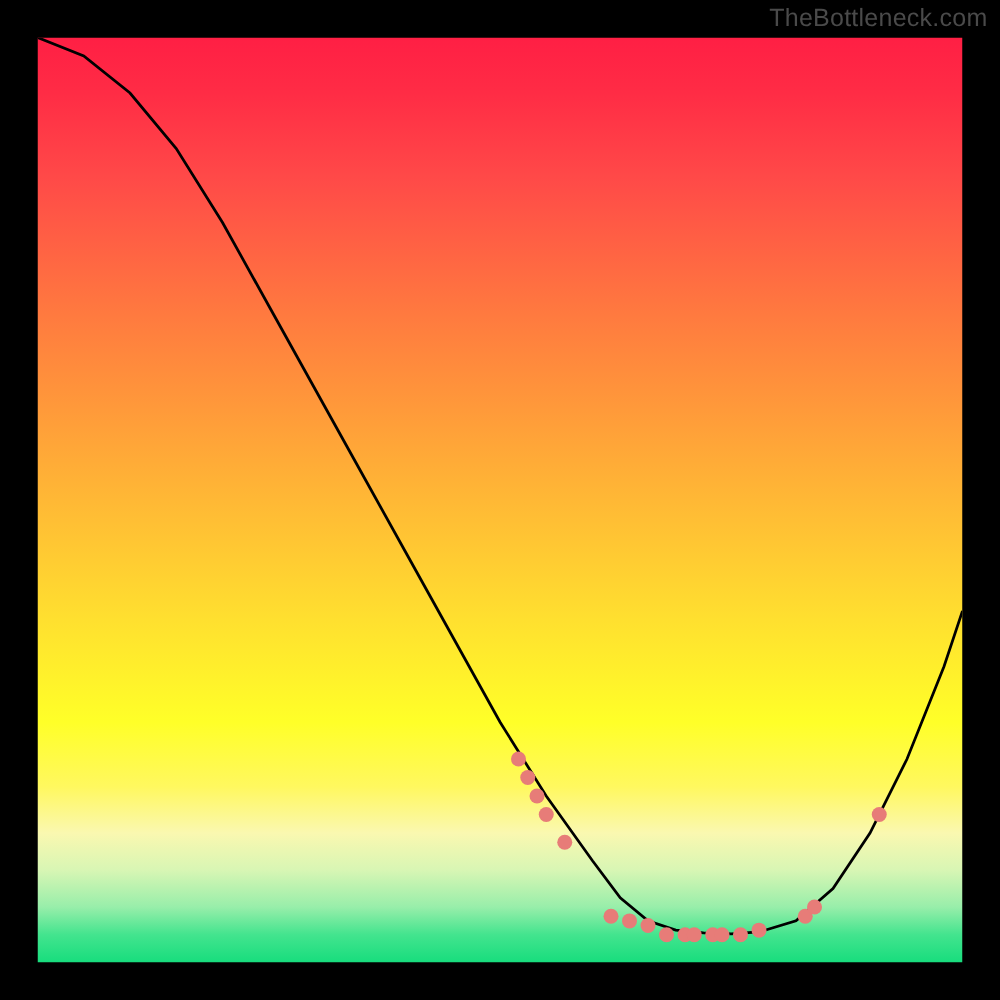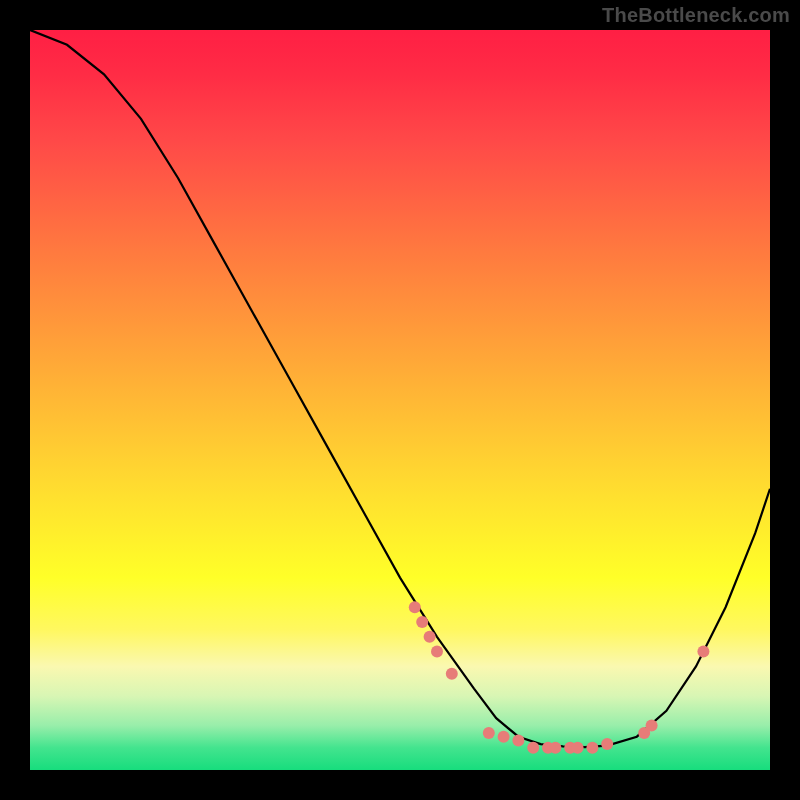--- a/index.html
+++ b/index.html
@@ -16,21 +16,21 @@
     width: 800px;
     height: 800px;
     background: #000;
   }
   .watermark {
     position: absolute;
     top: 4px;
     right: 10px;
     color: #4a4a4a;
     font-size: 20px;
-    font-weight: 700;
+    font-weight: 400;
     letter-spacing: 0.2px;
     z-index: 3;
   }
   .plot-area {
     position: absolute;
     left: 30px;
     top: 30px;
     width: 740px;
     height: 740px;
     overflow: hidden;

